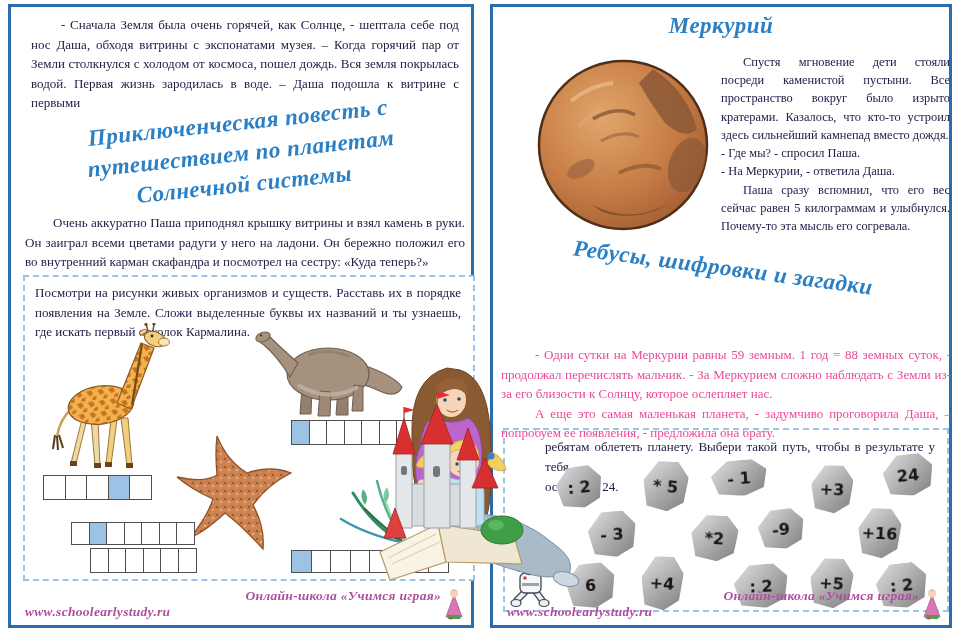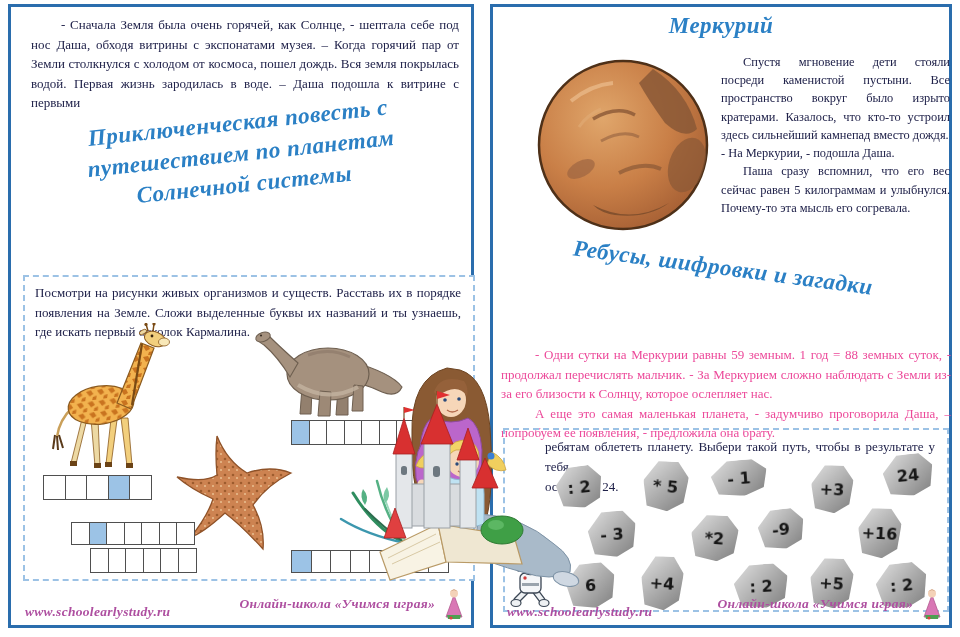--- a/index.html
+++ b/index.html
@@ -48,39 +48,40 @@
   .stones-field{position:absolute;left:0;top:0;right:0;bottom:0;}
   .stone{position:absolute;display:flex;align-items:center;justify-content:center;
          clip-path:polygon(30% 2%,74% 0,100% 30%,93% 80%,58% 100%,12% 92%,0 42%);
          background:linear-gradient(135deg,#dcdcdc 4%,#b3b3b3 46%,#828282 96%);
          font-family:"DejaVu Sans",sans-serif;font-weight:bold;font-size:16px;color:#161616;
          filter:drop-shadow(1.5px 2px 1px rgba(45,45,45,.45));}
 
   .pfoot{position:absolute;left:14px;right:6px;bottom:5px;display:flex;justify-content:space-between;
          align-items:flex-end;font-style:italic;font-weight:bold;font-size:13.5px;
          color:var(--footer-pink,#ae4fa0);letter-spacing:.3px;}
-  .school{display:flex;align-items:center;gap:8px;}
+  .school{display:flex;align-items:flex-start;gap:2px;}
 
   svg{display:block;}
 </style>
 </head>
 <body>
 
 <div class="canvas">
 
   <div class="page left">
 
     <p class="body para1">- Сначала Земля была очень горячей, как Солнце, - шептала себе под нос Даша, обходя витрины с экспонатами музея. – Когда горячий пар от Земли столкнулся с холодом от космоса, пошел дождь. Вся земля покрылась водой. Первая жизнь зародилась в воде. – Даша подошла к витрине с первыми</p>
 
     <div class="script series-title">
       <div>Приключенческая повесть с</div>
       <div>путешествием по планетам</div>
       <div>Солнечной системы</div>
     </div>
 
+    <p class="body para2">Очень аккуратно Паша приподнял крышку витрины и взял камень в руки. Он заиграл всеми цветами радуги у него на ладони. Он бережно положил его во внутренний карман скафандра и посмотрел на сестру: «Куда теперь?»</p>
 
     <div class="task-box left-box">
       <p class="body box-task">Посмотри на рисунки живых организмов и существ. Расставь их в порядке появления на Земле. Сложи выделенные буквы их названий и ты узнаешь, где искать первый осколок Кармалина.</p>
 
       <svg class="abs" style="left:18px;top:46px;" width="140" height="150" viewBox="0 0 140 150">
         <defs>
           <pattern id="gpat" width="11" height="11" patternUnits="userSpaceOnUse">
             <rect width="11" height="11" fill="#f2b24e"></rect>
             <path d="M1,1 L6,0 L8,4 L4,6 Z" fill="#c9731f"></path>
             <path d="M7,7 L11,6 L10,10 L6,10 Z" fill="#c9731f"></path>
@@ -231,21 +232,22 @@
         <path d="M58,62 Q82,48 100,58" fill="none" stroke="#8a5836" stroke-width="3.5" opacity="0.8"></path>
         <path d="M66,84 Q88,72 104,80" fill="none" stroke="#936040" stroke-width="3" opacity="0.6"></path>
         <path d="M84,116 Q108,104 126,112" fill="none" stroke="#8a5836" stroke-width="4" opacity="0.7"></path>
         <path d="M36,44 Q56,28 78,26" fill="none" stroke="#e9b887" stroke-width="4" opacity="0.8"></path>
         <path d="M44,70 Q52,58 66,52" fill="none" stroke="#e0a973" stroke-width="3" opacity="0.7"></path>
       </g>
     </svg>
 
     <div class="col">
       <p class="ind">Спустя мгновение дети стояли посреди каменистой пустыни. Все пространство вокруг было изрыто кратерами. Казалось, что кто-то устроил здесь сильнейший камнепад вместо дождя.</p>
-      <p>- На Меркурии, - подошла Даша.</p>
+      <p>- Где мы? - спросил Паша.</p>
+      <p>- На Меркурии, - ответила Даша.</p>
       <p class="ind">Паша сразу вспомнил, что его вес сейчас равен 5 килограммам и улыбнулся. Почему-то эта мысль его согревала.</p>
     </div>
 
     <div class="script rp-subtitle">Ребусы, шифровки и загадки</div>
 
     <div class="rp-paras">
       <p>- Одни сутки на Меркурии равны 59 земным. 1 год = 88 земных суток, - продолжал перечислять мальчик. - За Меркурием сложно наблюдать с Земли из-за его близости к Солнцу, которое ослепляет нас.</p>
       <p>А еще это самая маленькая планета, - задумчиво проговорила Даша,  – попробуем ее появления,  - предложила она брату.</p>
     </div>
 

